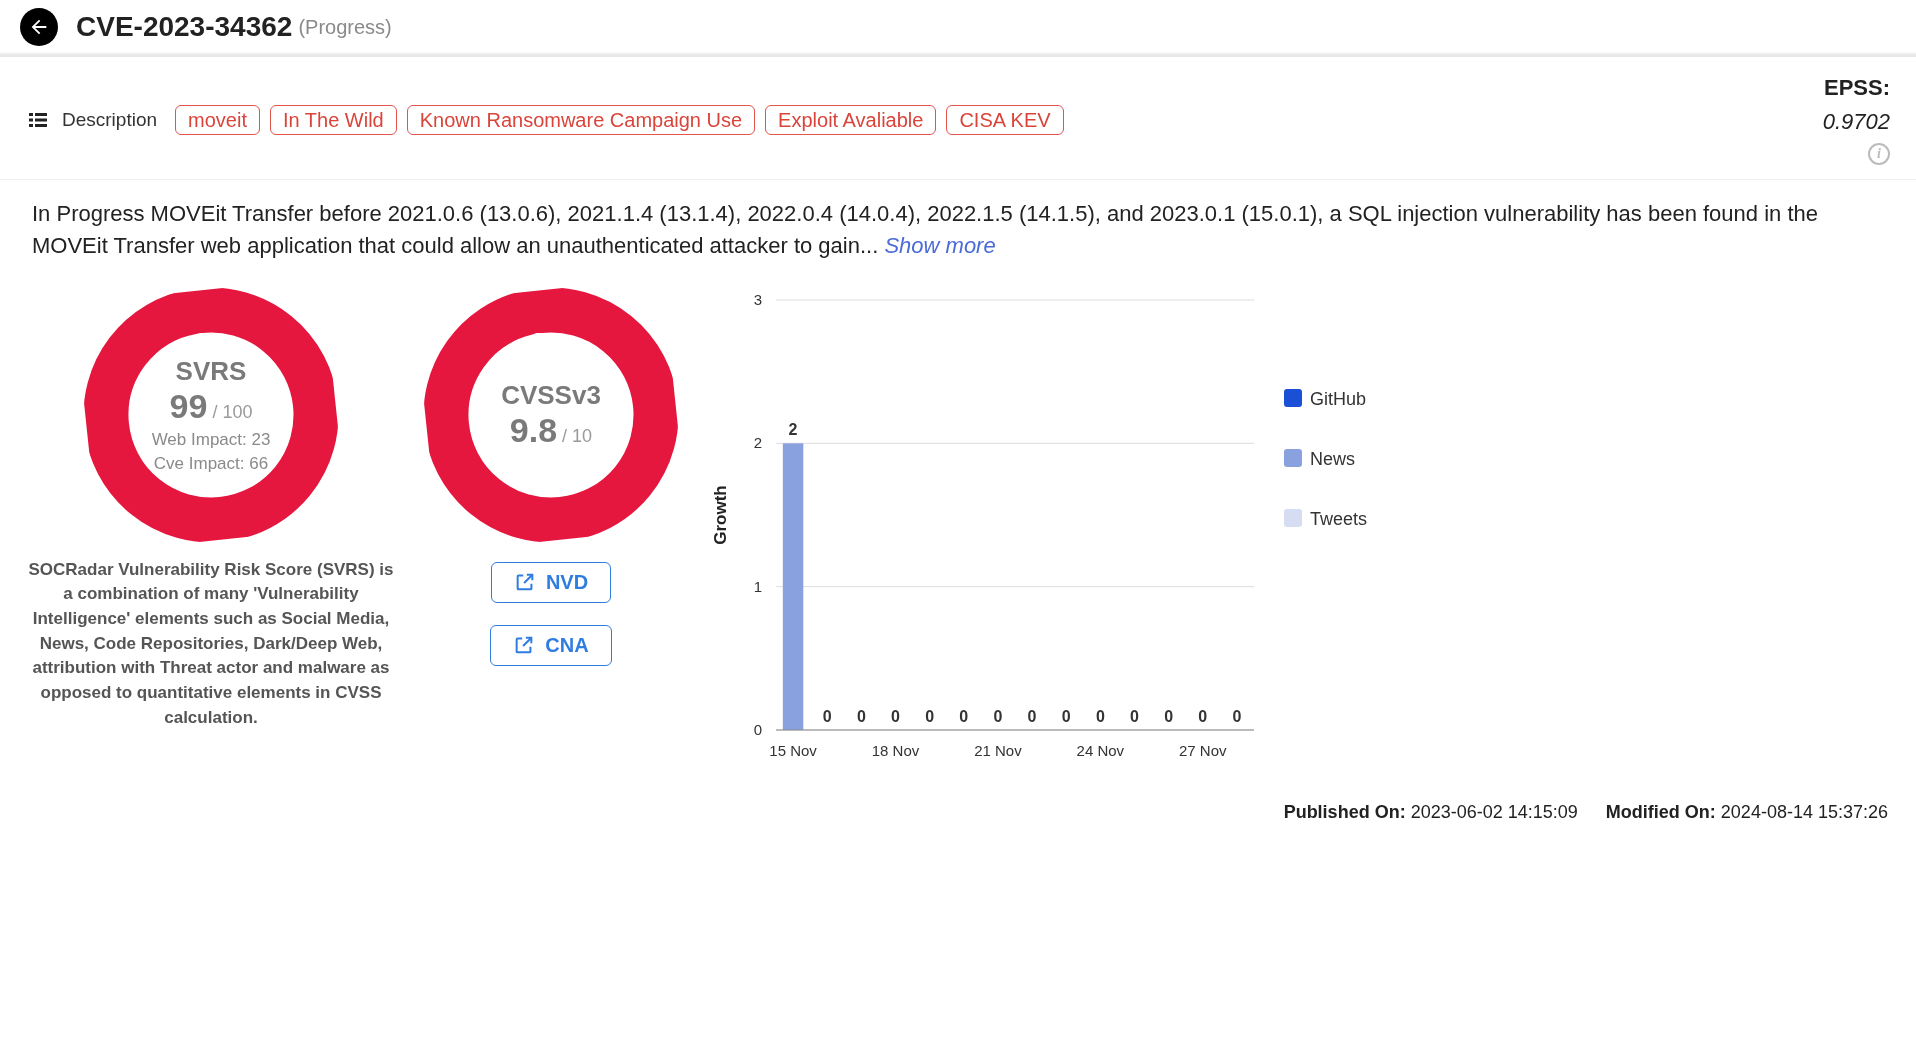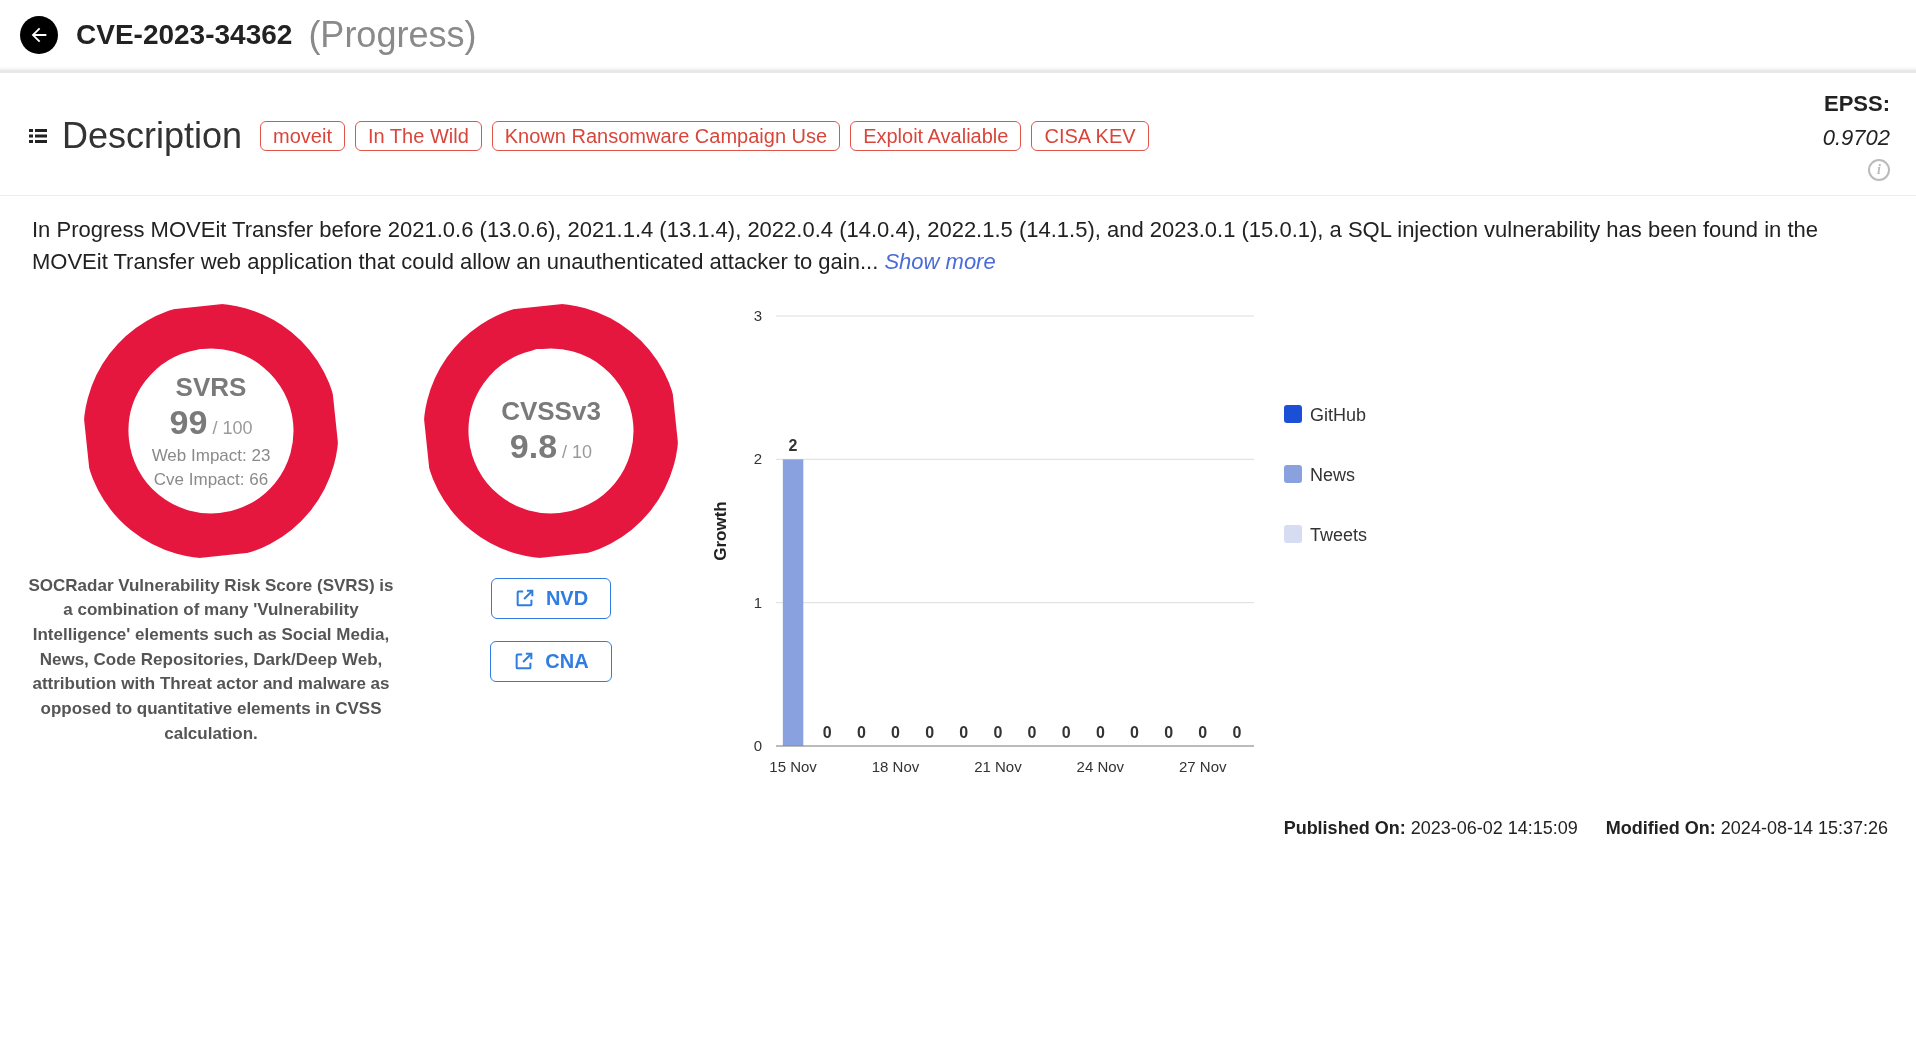--- a/index.html
+++ b/index.html
@@ -1,27 +1,27 @@
 <!DOCTYPE html>
 <html><head>
 <meta charset="utf-8">
 <style>
 * { margin: 0; padding: 0; box-sizing: border-box; }
 body { font-family: -apple-system, BlinkMacSystemFont, "Segoe UI", Helvetica, Arial, sans-serif; background: #fff; color: #222; }
 
-.header { display: flex; align-items: center; padding: 14px 20px; border-bottom: 3px solid #e8e8e8; background: linear-gradient(#fff 0%, #fff 95%, #f0f0f0 100%); }
+.header { display: flex; align-items: center; padding: 8px 20px; border-bottom: 3px solid #e8e8e8; background: linear-gradient(#fff 0%, #fff 95%, #f0f0f0 100%); }
 .back-btn { width: 38px; height: 38px; border-radius: 50%; background: #000; display: flex; align-items: center; justify-content: center; margin-right: 18px; cursor: pointer; }
 .back-btn svg { fill: #fff; }
 .cve-title { font-size: 28px; font-weight: 700; color: #222; }
-.cve-vendor { font-size: 36px; font-weight: 500; color: #8a8a8a; margin-left: 16px; }
+.cve-vendor { font-size: 20px; font-weight: 500; color: #8a8a8a; margin-left: 6px; }
 
 .desc-bar { display: flex; align-items: center; padding: 18px 26px 14px; border-bottom: 1px solid #eee; }
 .desc-left { display: flex; align-items: center; gap: 12px; flex-wrap: wrap; }
 .desc-icon { width: 24px; height: 24px; display: inline-flex; align-items: center; justify-content: center; }
-.desc-label { font-size: 36px; font-weight: 500; color: #333; margin-right: 6px; }
+.desc-label { font-size: 19px; font-weight: 500; color: #333; margin-right: 6px; }
 .tag { border: 1.5px solid #e2544a; color: #d9453b; padding: 3px 12px; border-radius: 6px; font-size: 20px; font-weight: 400; white-space: nowrap; }
 .epss-block { margin-left: auto; display: flex; align-items: flex-end; gap: 8px; font-size: 22px; flex-direction: column; }
 .epss-label { font-weight: 700; }
 .epss-val { font-weight: 400; font-style: italic; }
 .info-icon { width: 22px; height: 22px; border: 2px solid #bbb; border-radius: 50%; display: inline-flex; align-items: center; justify-content: center; color: #bbb; font-style: italic; font-family: serif; font-size: 14px; font-weight: 700; }
 
 .desc-body { padding: 18px 32px; font-size: 22px; line-height: 1.45; color: #222; }
 .show-more { color: #4a6bd8; font-style: italic; cursor: pointer; }
 
 .main-row { display: flex; padding: 10px 26px 20px; gap: 30px; align-items: flex-start; }

